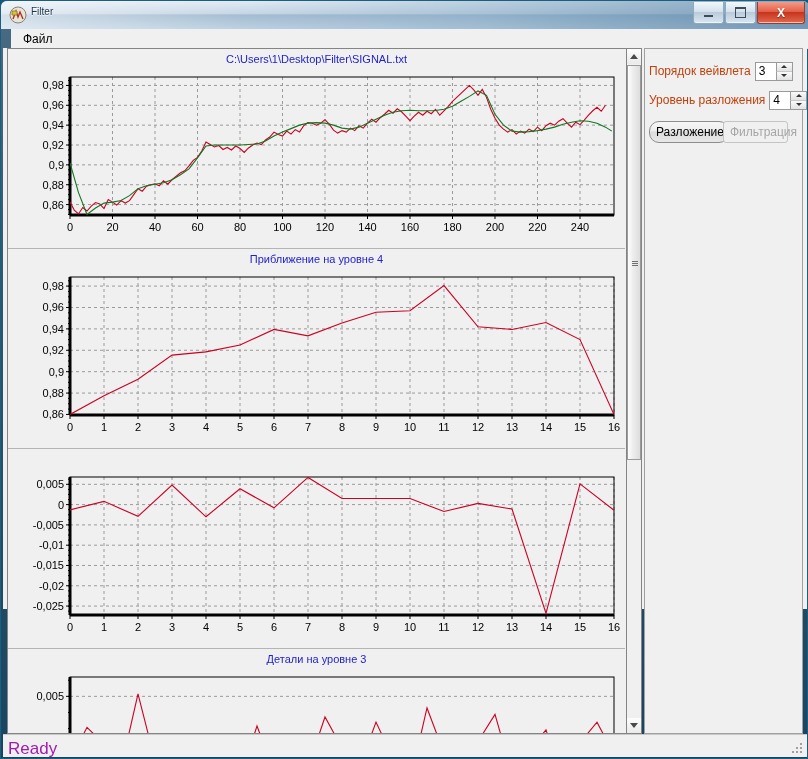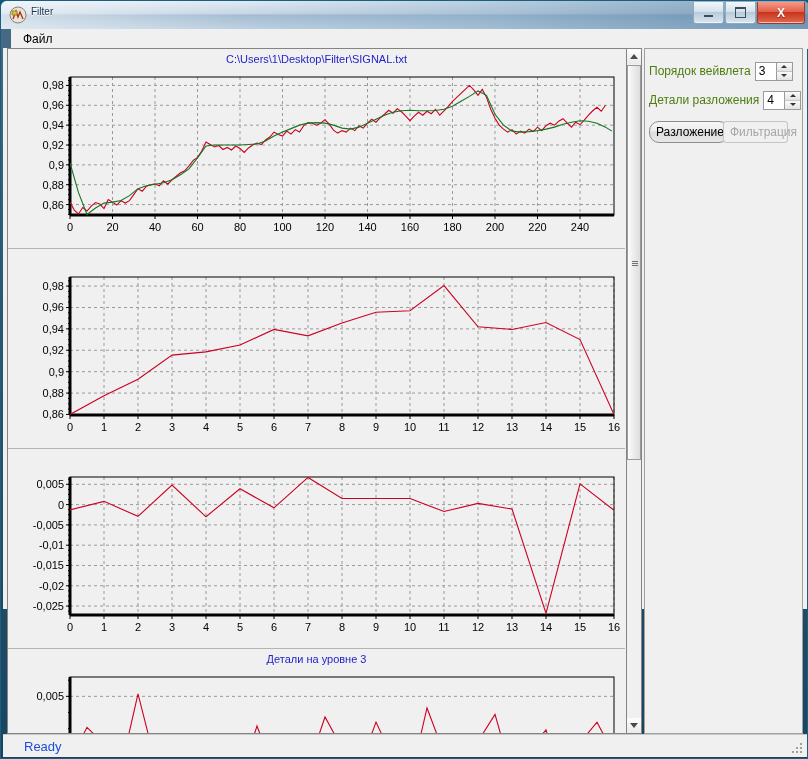--- a/index.html
+++ b/index.html
@@ -125,21 +125,21 @@
   
   .rightpanel{
     position:absolute;left:641px;top:0px;width:159px;height:686px;
     background:#f0f0f0;
     border:1px solid #a0a0a0;
     box-sizing:border-box;
   }
   .field-row{
     position:absolute;left:4px;height:20px;display:flex;align-items:center;
   }
-  .field-label{font-size:12px;color:#4d7c0f;white-space:nowrap;}
+  .field-label{font-size:12px;color:#c2410c;white-space:nowrap;}
   .spin{
     position:relative;width:38px;height:19px;margin-left:4px;
     border:1px solid #9a9a9a;background:#fff;box-sizing:border-box;
     display:flex;
   }
   .spin input{
     border:none;outline:none;width:20px;height:17px;
     font-family:"Liberation Sans",sans-serif;font-size:12px;
     padding:0 0 0 3px;margin:0;background:transparent;color:#000;
   }
@@ -164,21 +164,21 @@
     color:#000;
     padding:0 6px;
   }
   .btn.disabled{color:#a6a6a6;border-color:#c4c4c4;background:#f0f0f0;}
 
   
   .statusbar{
     position:absolute;left:2px;top:733px;width:804px;height:22px;
     background:#f0f0f0;border-top:1px solid #c8c8c8;
   }
-  .status-text{position:absolute;left:21px;top:4px;font-size:13px;color:#1d4ed8;}
+  .status-text{position:absolute;left:5px;top:4px;font-size:17px;color:#a21caf;}
   .status-grip{position:absolute;right:3px;bottom:2px;width:14px;height:14px;}
 </style>
 </head>
 <body>
 
 <div class="window">
 
   <div class="titlebar">
     <div class="tb-gloss"></div>
     <div class="tb-icon">
@@ -310,20 +310,21 @@
             <defs>
               <clipPath id="clip0">
                 <rect x="62" y="10" width="544" height="138"></rect>
               </clipPath>
             </defs>
             <polyline points="62.00,135.09 66.25,143.04 70.50,147.01 74.75,140.55 79.00,144.03 83.25,139.06 87.50,135.59 91.75,137.08 96.00,141.55 100.25,132.61 104.50,135.09 108.75,138.07 113.00,133.60 117.25,136.09 121.50,133.60 125.75,127.65 130.00,121.69 134.25,124.17 138.50,119.21 142.75,117.72 147.00,116.73 151.25,118.71 155.50,113.75 159.75,117.22 164.00,112.76 168.25,109.28 172.50,105.81 176.75,103.82 181.00,98.86 185.25,93.40 189.50,90.42 193.75,83.96 198.00,75.03 202.25,77.51 206.50,79.99 210.75,78.50 215.00,82.47 219.25,80.49 223.50,82.97 227.75,79.00 232.00,81.48 236.25,85.45 240.50,80.99 244.75,78.01 249.00,76.02 253.25,77.51 257.50,73.04 261.75,70.06 266.00,65.10 270.25,67.58 274.50,69.07 278.75,64.11 283.00,67.09 287.25,62.62 291.50,65.10 295.75,58.65 300.00,55.67 304.25,56.17 308.50,58.15 312.75,56.17 317.00,52.69 321.25,57.16 325.50,63.12 329.75,66.09 334.00,63.61 338.25,65.10 342.50,61.13 346.75,63.61 351.00,58.65 355.25,61.13 359.50,56.17 363.75,52.19 368.00,55.17 372.25,50.71 376.50,47.23 380.75,43.26 385.00,46.24 389.25,41.77 393.50,44.75 397.75,49.22 402.00,53.68 406.25,49.22 410.50,45.24 414.75,48.22 419.00,44.25 423.25,46.73 427.50,42.27 431.75,48.22 436.00,43.76 440.25,39.29 444.50,34.32 448.75,30.35 453.00,26.38 457.25,22.41 461.50,18.44 465.75,22.91 470.00,28.37 474.25,22.41 478.50,30.35 482.75,42.27 487.00,51.20 491.25,58.15 495.50,62.12 499.75,65.10 504.00,62.62 508.25,67.09 512.50,64.11 516.75,66.09 521.00,62.12 525.25,64.60 529.50,60.14 533.75,63.61 538.00,58.65 542.25,56.17 546.50,58.15 550.75,54.18 555.00,51.70 559.25,56.17 563.50,60.14 567.75,55.17 572.00,57.65 576.25,53.19 580.50,48.22 584.75,43.76 589.00,40.28 593.25,44.25 597.50,38.29 601.75,NaN 603.88,NaN" fill="none" stroke="#cc0022" stroke-width="1.1" clip-path="url(#clip0)"></polyline>
             <polyline points="62.00,95.88 70.50,125.66 79.00,147.50 87.50,141.05 96.00,136.09 104.50,135.09 113.00,133.60 121.50,128.64 130.00,121.69 138.50,118.71 147.00,117.22 155.50,115.73 164.00,112.76 172.50,107.79 181.00,101.83 189.50,90.91 198.00,79.00 206.50,78.01 215.00,78.01 223.50,78.01 232.00,78.01 240.50,77.51 249.00,77.01 257.50,74.04 266.00,69.07 274.50,65.10 283.00,61.63 291.50,58.15 300.00,56.17 308.50,55.67 317.00,56.17 325.50,58.15 334.00,61.13 342.50,62.12 351.00,60.14 359.50,56.17 368.00,52.19 376.50,48.22 385.00,45.24 393.50,43.76 402.00,43.26 410.50,43.76 419.00,43.76 427.50,43.46 436.00,42.27 444.50,39.29 453.00,34.32 461.50,29.36 470.00,23.90 478.50,28.37 487.00,47.23 495.50,58.15 504.00,64.11 512.50,65.10 521.00,64.60 529.50,63.61 538.00,62.12 546.50,60.14 555.00,57.16 563.50,55.17 572.00,53.68 580.50,54.18 589.00,56.17 597.50,60.14 603.88,64.11" fill="none" stroke="#117722" stroke-width="1.1" clip-path="url(#clip0)"></polyline>
           </svg>
         </div>
         <div class="chartbox">
+          <div class="chart-title">Приближение на уровне 4</div>
           <svg width="617" height="182" class="plotsvg">
             <rect x="62" y="10" width="544" height="138" fill="#f0f0f0"></rect>
             <line x1="62" y1="147.46511627906983" x2="606" y2="147.46511627906983" stroke="#9a9a9a" stroke-width="1" stroke-dasharray="3,3"></line>
             <line x1="62" y1="126.0697674418605" x2="606" y2="126.0697674418605" stroke="#9a9a9a" stroke-width="1" stroke-dasharray="3,3"></line>
             <line x1="62" y1="104.67441860465118" x2="606" y2="104.67441860465118" stroke="#9a9a9a" stroke-width="1" stroke-dasharray="3,3"></line>
             <line x1="62" y1="83.27906976744185" x2="606" y2="83.27906976744185" stroke="#9a9a9a" stroke-width="1" stroke-dasharray="3,3"></line>
             <line x1="62" y1="61.88372093023267" x2="606" y2="61.88372093023267" stroke="#9a9a9a" stroke-width="1" stroke-dasharray="3,3"></line>
             <line x1="62" y1="40.488372093023344" x2="606" y2="40.488372093023344" stroke="#9a9a9a" stroke-width="1" stroke-dasharray="3,3"></line>
             <line x1="62" y1="19.093023255814018" x2="606" y2="19.093023255814018" stroke="#9a9a9a" stroke-width="1" stroke-dasharray="3,3"></line>
             <line x1="96" y1="10" x2="96" y2="148" stroke="#9a9a9a" stroke-width="1" stroke-dasharray="3,3"></line>
@@ -598,21 +599,21 @@
                 <span class="tri-up-s"></span>
               </div>
             <div>
                 <span class="tri-dn-s"></span>
               </div>
           </div>
         </div>
       </div>
 
       <div class="field-row" style="top:41px;">
-        <span class="field-label">Детали разложения</span>
+        <span class="field-label">Уровень разложения</span>
         <div class="spin">
           <input type="text" value="4" style="">
           <div class="spin-btns">
             <div>
                 <span class="tri-up-s"></span>
               </div>
             <div>
                 <span class="tri-dn-s"></span>
               </div>
           </div>

